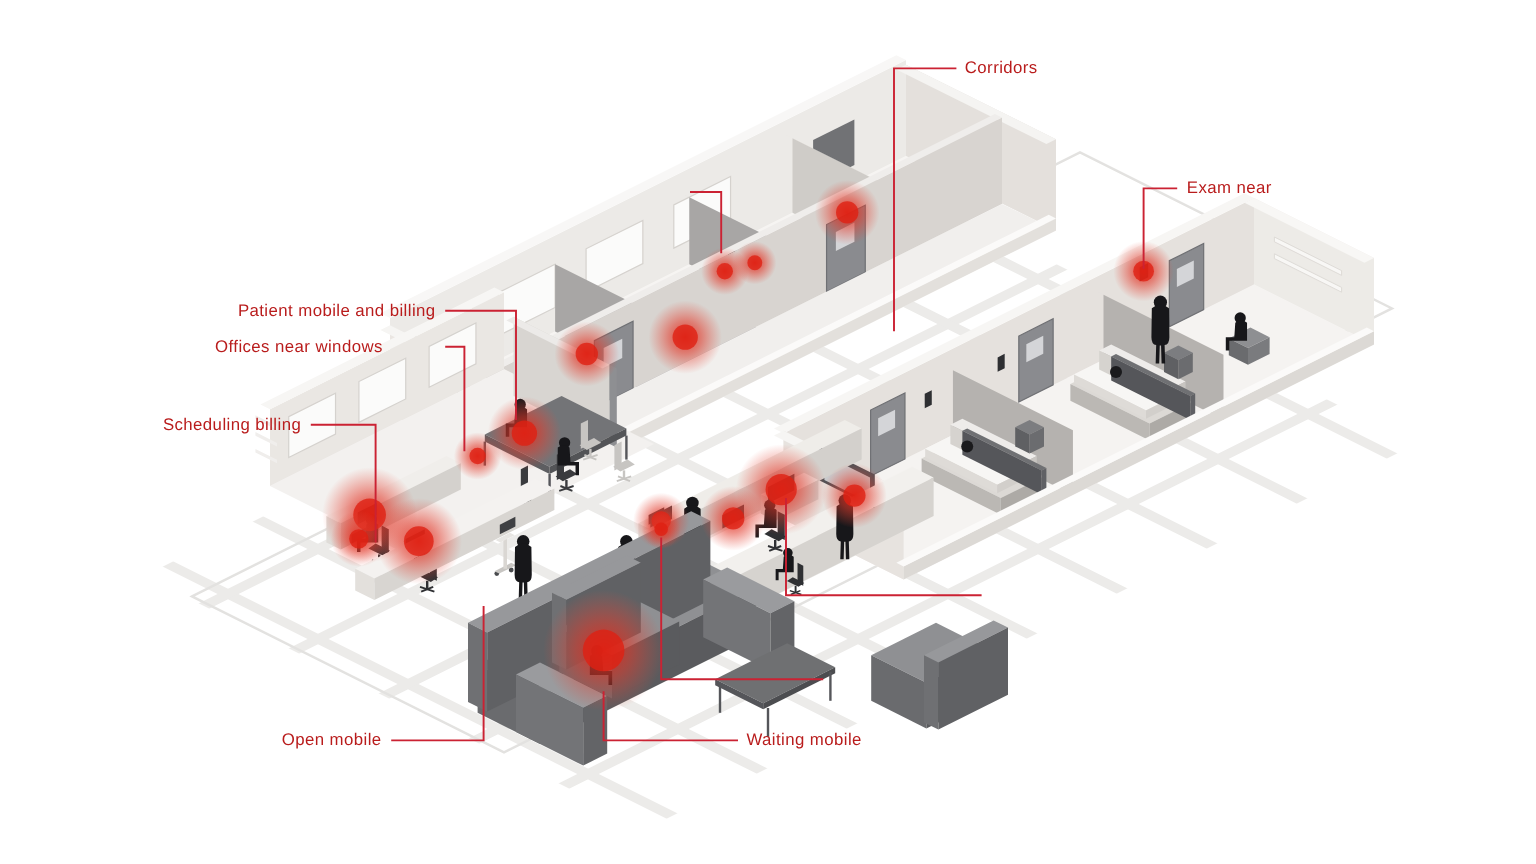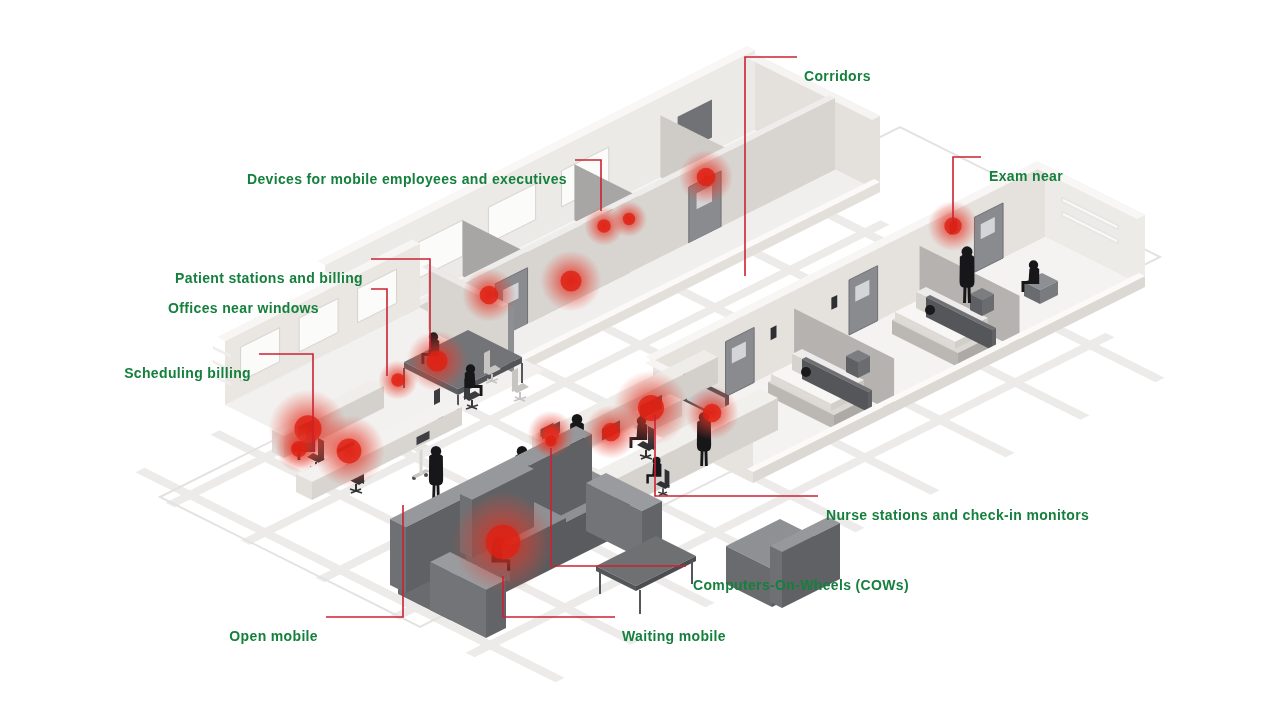--- a/index.html
+++ b/index.html
@@ -1,20 +1,20 @@
 <!DOCTYPE html>
 <html><head>
 <meta charset="utf-8">
 <style>
   html,body{margin:0;padding:0;background:#fff;}
   .stage{position:relative;width:1280px;height:720px;background:#ffffff;overflow:hidden;
          font-family:"Liberation Sans",sans-serif;}
   .stage svg{position:absolute;left:0;top:0;}
-  .callout{position:absolute;font-size:14px;line-height:20px;font-weight:700;
-           color:#15803d;letter-spacing:.35px;white-space:nowrap;margin-top:20px;}
+  .callout{position:absolute;font-size:14px;line-height:20px;font-weight:400;
+           color:#b91c1c;letter-spacing:.35px;white-space:nowrap;}
 </style>
 </head>
 <body>
 
 <div class="stage">
   <svg id="scene" width="1280" height="720" viewBox="0 0 1280 720">
     <defs>
       <radialGradient id="gl">
         <stop offset="0%" stop-color="#e2261a" stop-opacity="0.90"></stop>
         <stop offset="45%" stop-color="#e33a2b" stop-opacity="0.55"></stop>
@@ -427,22 +427,19 @@
         <polyline points="371,289 387,289 387,376" fill="none" stroke="#cb2233" stroke-width="1.6"></polyline>
         <polyline points="259,354 313,354 313,452" fill="none" stroke="#cb2233" stroke-width="1.6"></polyline>
         <polyline points="818,496 655,496 655,415" fill="none" stroke="#cb2233" stroke-width="1.6"></polyline>
         <polyline points="686,566 551,566 551,448" fill="none" stroke="#cb2233" stroke-width="1.6"></polyline>
         <polyline points="615,617 503,617 503,576" fill="none" stroke="#cb2233" stroke-width="1.6"></polyline>
         <polyline points="326,617 403,617 403,505" fill="none" stroke="#cb2233" stroke-width="1.6"></polyline>
       </g>
     </svg>
 
   <div class="callout" style="left:804px;top:46px">Corridors</div>
-  <div class="callout" style="right:713px;top:149px">Devices for mobile employees and executives</div>
   <div class="callout" style="left:989px;top:146px">Exam near</div>
-  <div class="callout" style="right:917px;top:248px">Patient stations and billing</div>
+  <div class="callout" style="right:917px;top:248px">Patient mobile and billing</div>
   <div class="callout" style="right:961px;top:278px">Offices near windows</div>
   <div class="callout" style="right:1029px;top:343px">Scheduling billing</div>
-  <div class="callout" style="left:826px;top:485px">Nurse stations and check-in monitors</div>
-  <div class="callout" style="left:693px;top:555px">Computers-On-Wheels (COWs)</div>
   <div class="callout" style="left:622px;top:606px">Waiting mobile</div>
   <div class="callout" style="right:962px;top:606px">Open mobile</div>
 </div>
 
 </body></html>

